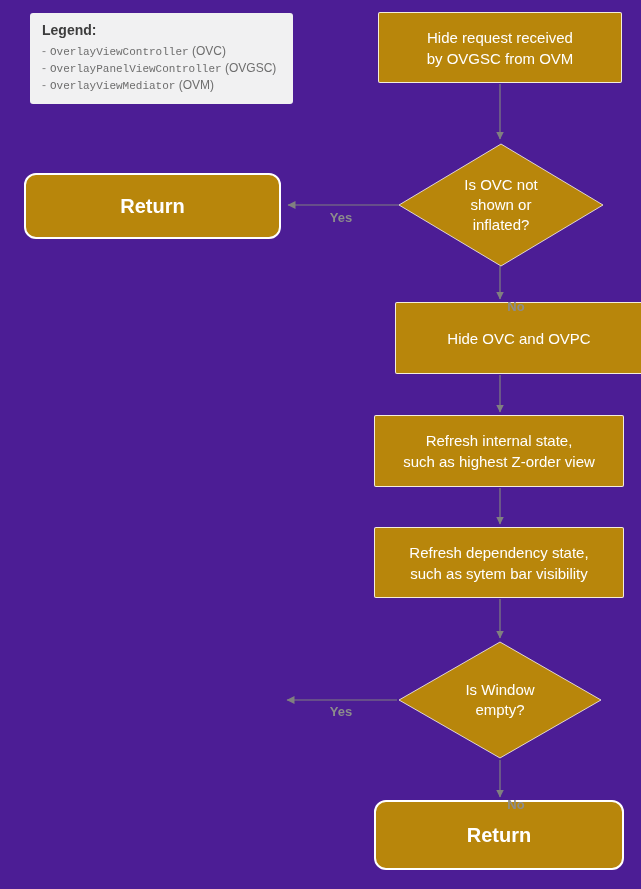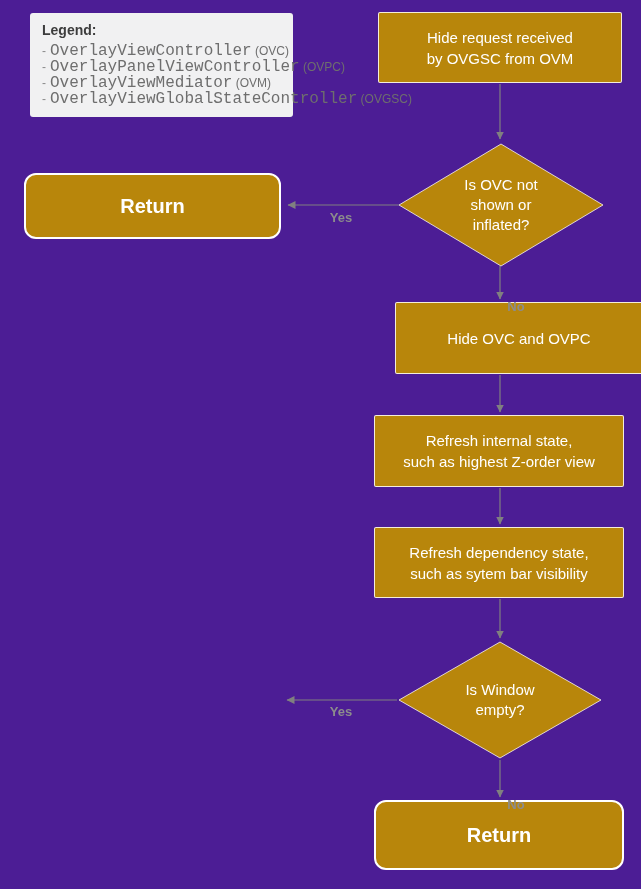--- a/index.html
+++ b/index.html
@@ -14,21 +14,21 @@
 
   
   .legend{
     position:absolute;left:30px;top:13px;width:263px;
     background:#f1f1f2;border-radius:3px;
     padding:9px 12px 10px 12px;
   }
   .legend-title{font-size:14px;font-weight:bold;color:#3d3d3d;margin-bottom:5px;}
   .legend-item{font-size:12px;color:#6e6e6e;line-height:16px;white-space:nowrap;}
   .legend-item .dash{margin-right:4px;color:#8a8a8a;}
-  .legend-item .mono{font-family:"Liberation Mono", monospace;font-size:16px;}
+  .legend-item .mono{font-family:"Liberation Mono", monospace;font-size:11px;}
   .legend-item .abbr{font-family:"Liberation Sans", sans-serif;font-size:12px;}
 
   
   .node{
     position:absolute;background:#b8860b;color:#fff;
     display:flex;flex-direction:column;align-items:center;justify-content:center;
     text-align:right;font-size:15px;line-height:21px;
   }
   .rect{border:1px solid rgba(255,255,255,0.85);border-radius:2px;}
   .rounded{border:2px solid #fff;border-radius:12px;font-weight:bold;font-size:20px;}
@@ -85,27 +85,24 @@
     <line x1="397" y1="700" x2="287" y2="700" stroke="#808080" stroke-width="1.2" marker-end="url(#ah)"></line>
     <line x1="500" y1="760" x2="500" y2="797" stroke="#808080" stroke-width="1.2" marker-end="url(#ah)"></line>
   </svg>
 
   <div class="legend">
     <div class="legend-title">Legend:</div>
     <div class="legend-item">
       <span class="dash">-</span><span class="mono">OverlayViewController</span> <span class="abbr">(OVC)</span>
     </div>
     <div class="legend-item">
-      <span class="dash">-</span><span class="mono">OverlayPanelViewController</span> <span class="abbr">(OVPC)</span>
+      <span class="dash">-</span><span class="mono">OverlayPanelViewController</span> <span class="abbr">(OVGSC)</span>
     </div>
     <div class="legend-item">
       <span class="dash">-</span><span class="mono">OverlayViewMediator</span> <span class="abbr">(OVM)</span>
-    </div>
-    <div class="legend-item">
-      <span class="dash">-</span><span class="mono">OverlayViewGlobalStateController</span> <span class="abbr">(OVGSC)</span>
     </div>
   </div>
 
   <div id="start" class="node rect">
     <span>Hide request received</span>
     <span>by OVGSC from OVM</span>
   </div>
 
   <div id="d1" class="diamond">
     <svg viewBox="0 0 206 124" xmlns="http://www.w3.org/2000/svg">

